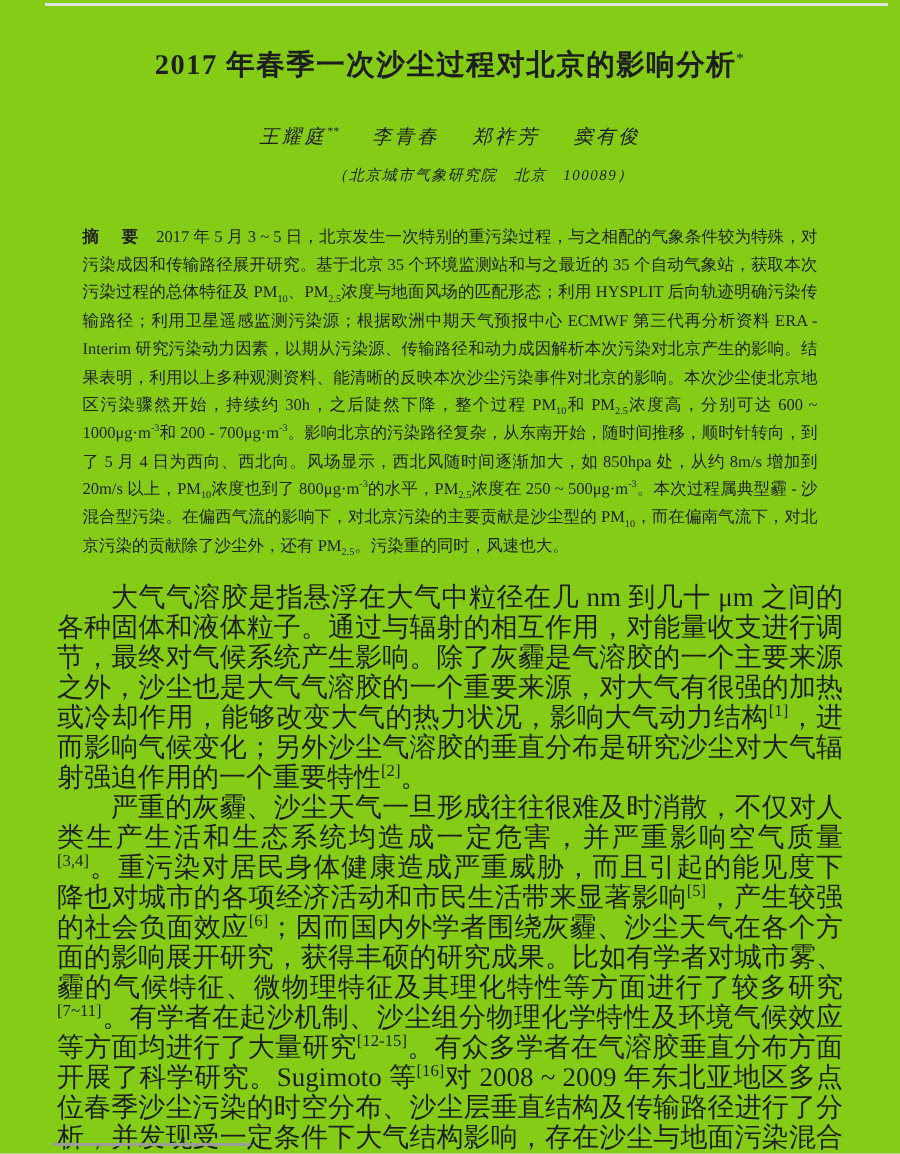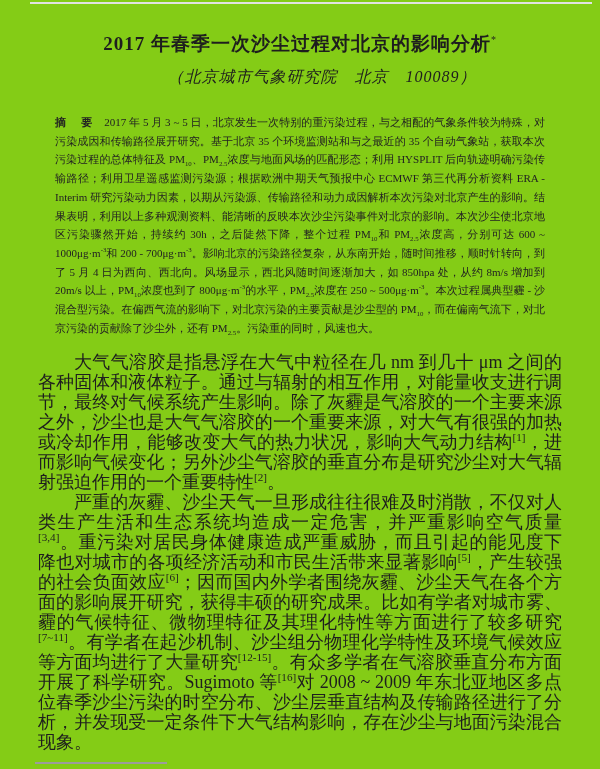--- a/index.html
+++ b/index.html
@@ -30,21 +30,21 @@
     text-align:center;
     font-size:13px;
     font-style:italic;
     letter-spacing:2px;
   }
   .author + .author { margin-left:1.7em; }
   .author sup { font-size:8px; letter-spacing:0; }
   .affiliation {
     margin-top:10px;
     text-align:center;
-    font-size:16px;
+    font-size:10px;
     font-style:italic;
     letter-spacing:1px;
     padding-left:44px;
   }
   .abstract {
     margin:25px 55px 0;
     font-size:11px;
     line-height:18.7px;
     text-align:justify;
     color:#222;
@@ -73,20 +73,23 @@
   }
 </style>
 </head>
 <body>
 
 <div class="page">
   <div class="scan-line"></div>
 
   <h1 class="title"><span>2017 年春季一次沙尘过程对北京的影响分析</span><sup>*</sup></h1>
 
+  <div class="authors">
+    <span class="author"><span>王耀庭</span><sup>**</sup></span><span class="author"><span>李青春</span><sup></sup></span><span class="author"><span>郑祚芳</span><sup></sup></span><span class="author"><span>窦有俊</span><sup></sup></span>
+  </div>
 
   <div class="affiliation">（北京城市气象研究院　北京　100089）</div>
 
   <p class="abstract"><b class="abs-label">摘　要</b><span>2017 年 5 月 3 ~ 5 日，北京发生一次特别的重污染过程，与之相配的气象条件较为特殊，对污染成因和传输路径展开研究。基于北京 35 个环境监测站和与之最近的 35 个自动气象站，获取本次污染过程的总体特征及 PM<sub>10</sub>、PM<sub>2.5</sub>浓度与地面风场的匹配形态；利用 HYSPLIT 后向轨迹明确污染传输路径；利用卫星遥感监测污染源；根据欧洲中期天气预报中心 ECMWF 第三代再分析资料 ERA - Interim 研究污染动力因素，以期从污染源、传输路径和动力成因解析本次污染对北京产生的影响。结果表明，利用以上多种观测资料、能清晰的反映本次沙尘污染事件对北京的影响。本次沙尘使北京地区污染骤然开始，持续约 30h，之后陡然下降，整个过程 PM<sub>10</sub>和 PM<sub>2.5</sub>浓度高，分别可达 600 ~ 1000μg·m<sup>-3</sup>和 200 - 700μg·m<sup>-3</sup>。影响北京的污染路径复杂，从东南开始，随时间推移，顺时针转向，到了 5 月 4 日为西向、西北向。风场显示，西北风随时间逐渐加大，如 850hpa 处，从约 8m/s 增加到 20m/s 以上，PM<sub>10</sub>浓度也到了 800μg·m<sup>-3</sup>的水平，PM<sub>2.5</sub>浓度在 250 ~ 500μg·m<sup>-3</sup>。本次过程属典型霾 - 沙混合型污染。在偏西气流的影响下，对北京污染的主要贡献是沙尘型的 PM<sub>10</sub>，而在偏南气流下，对北京污染的贡献除了沙尘外，还有 PM<sub>2.5</sub>。污染重的同时，风速也大。</span></p>
 
 
   <div class="body-text">
     <p>大气气溶胶是指悬浮在大气中粒径在几 nm 到几十 μm 之间的各种固体和液体粒子。通过与辐射的相互作用，对能量收支进行调节，最终对气候系统产生影响。除了灰霾是气溶胶的一个主要来源之外，沙尘也是大气气溶胶的一个重要来源，对大气有很强的加热或冷却作用，能够改变大气的热力状况，影响大气动力结构<sup>[1]</sup>，进而影响气候变化；另外沙尘气溶胶的垂直分布是研究沙尘对大气辐射强迫作用的一个重要特性<sup>[2]</sup>。</p>
     <p>严重的灰霾、沙尘天气一旦形成往往很难及时消散，不仅对人类生产生活和生态系统均造成一定危害，并严重影响空气质量<sup>[3,4]</sup>。重污染对居民身体健康造成严重威胁，而且引起的能见度下降也对城市的各项经济活动和市民生活带来显著影响<sup>[5]</sup>，产生较强的社会负面效应<sup>[6]</sup>；因而国内外学者围绕灰霾、沙尘天气在各个方面的影响展开研究，获得丰硕的研究成果。比如有学者对城市雾、霾的气候特征、微物理特征及其理化特性等方面进行了较多研究<sup>[7~11]</sup>。有学者在起沙机制、沙尘组分物理化学特性及环境气候效应等方面均进行了大量研究<sup>[12-15]</sup>。有众多学者在气溶胶垂直分布方面开展了科学研究。Sugimoto 等<sup>[16]</sup>对 2008 ~ 2009 年东北亚地区多点位春季沙尘污染的时空分布、沙尘层垂直结构及传输路径进行了分析，并发现受一定条件下大气结构影响，存在沙尘与地面污染混合现象。</p>
 

